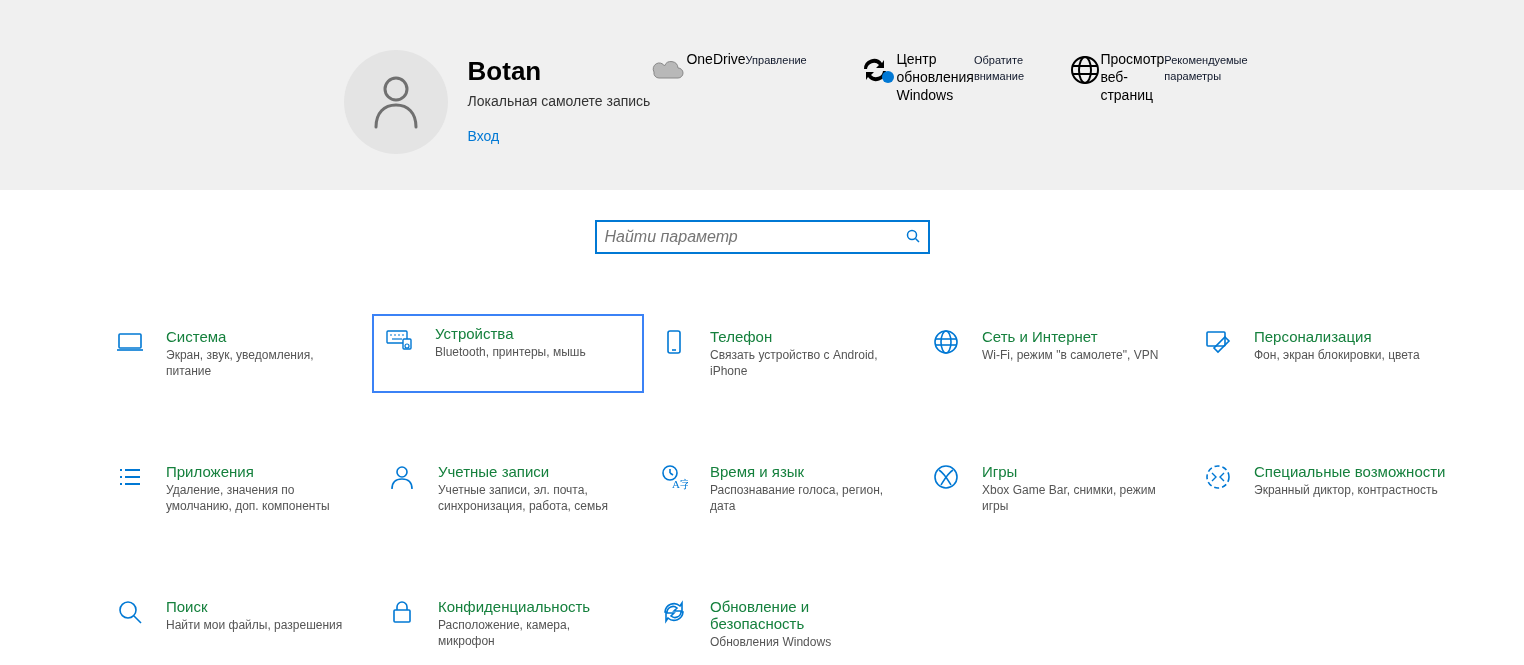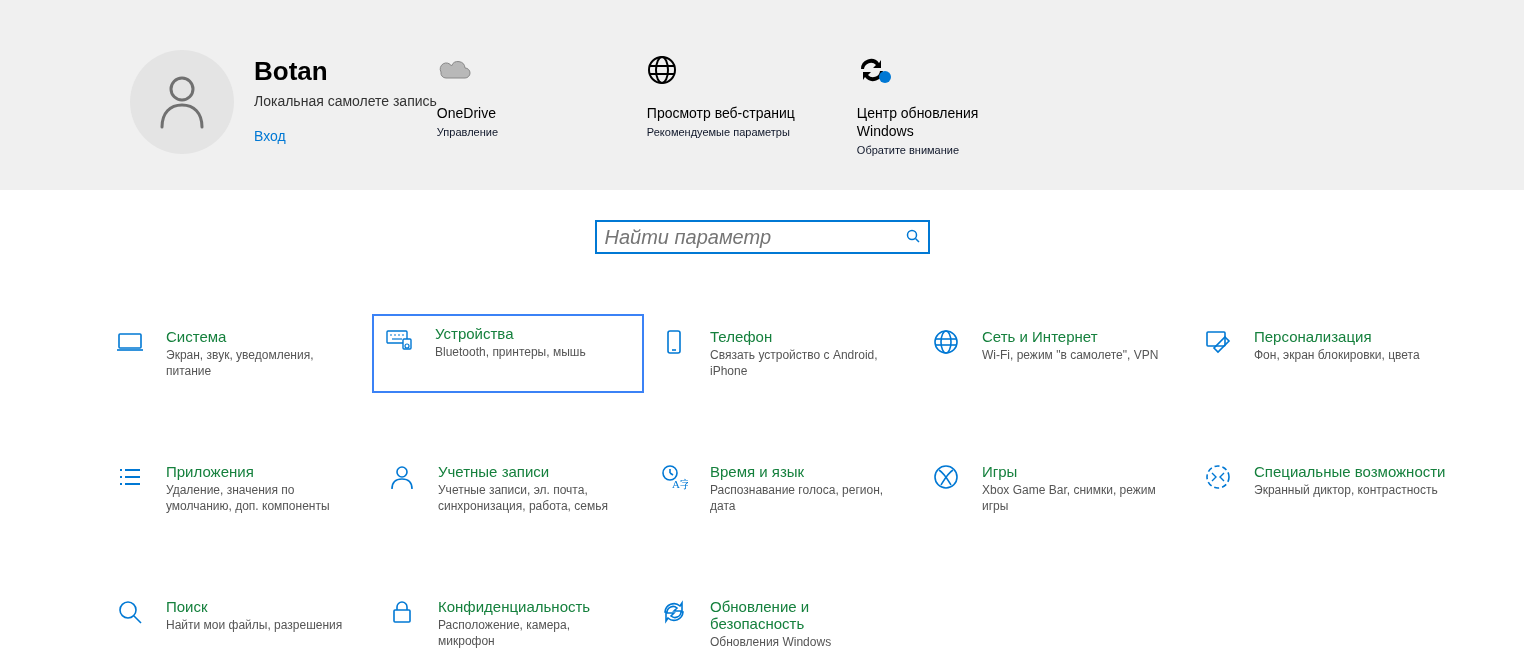--- a/index.html
+++ b/index.html
@@ -1,34 +1,34 @@
 <!DOCTYPE html>
 <html><head>
 <meta charset="utf-8">
 <style>
 * { box-sizing: border-box; margin: 0; padding: 0; }
 body { font-family: "Segoe UI", Tahoma, sans-serif; background: #ffffff; width: 1524px; height: 665px; overflow: hidden; color: #000; }
 
-.header { background: #f0f0f0; height: 190px; padding: 50px 90px 0 130px; display: flex; justify-content: flex-start; }
+.header { background: #f0f0f0; height: 190px; padding: 50px 90px 0 130px; display: flex; justify-content: center; }
 .user-block { display: flex; align-items: flex-start; }
 .avatar { width: 104px; height: 104px; border-radius: 50%; background: #e4e4e4; display: flex; align-items: center; justify-content: center; margin-right: 20px; }
 .user-info { padding-top: 6px; }
 .user-name { font-size: 26px; font-weight: 700; }
 .user-type { font-size: 14px; color: #333; margin-top: 6px; }
 .user-signin { font-size: 14px; color: #0078d4; margin-top: 19px; cursor: pointer; }
 
 .quick-tiles { display: flex; gap: 60px; padding-top: 0; }
-.qtile { display: flex; flex-direction: column; width: 150px; }
+.qtile { display: flex; flex-direction: row; width: 150px; }
 .qtile-icon { height: 40px; margin-bottom: 14px; display: flex; align-items: center; }
 .qtile-title { font-size: 14px; line-height: 18px; }
 .qtile-sub { font-size: 11px; color: #0f172a; line-height: 16px; margin-top: 2px; }
 
 .search-row { display: flex; justify-content: center; margin-top: 30px; }
 .search-box { width: 335px; height: 34px; border: 2px solid #0078d4; display: flex; align-items: center; padding: 0 8px; }
-.search-box input { flex: 1; border: none; outline: none; font-size: 20px; font-style: italic; color: #666; background: transparent; }
+.search-box input { flex: 1; border: none; outline: none; font-size: 16px; font-style: italic; color: #666; background: transparent; }
 .search-box .sicon { color: #0078d4; font-size: 13px; }
 
 .grid { display: grid; grid-template-columns: repeat(5, 272px); column-gap: 0; row-gap: 56px; padding: 60px 0 0 100px; }
 .tile { display: flex; align-items: flex-start; padding: 14px 10px 14px 10px; cursor: pointer; position: relative; }
 .tile.highlight { border: 2px solid #3b82f6; padding: 9px 5px 30px 5px; }
 .tile-icon { width: 40px; display: flex; justify-content: center; flex-shrink: 0; margin-right: 16px; margin-top: 0; }
 .tile-icon svg { width: 28px; height: 28px; }
 .tile-text { flex: 1; }
 .tile-title { font-size: 15px; font-weight: 400; color: #15803d; }
 .tile-sub { font-size: 12px; color: #555; line-height: 16px; margin-top: 2px; max-width: 190px; }
@@ -56,40 +56,40 @@
       <div class="qtile-icon">
           <svg width="36" height="24" viewBox="0 0 36 24">
             <path d="M28 10a7 7 0 00-13.5-2A6 6 0 004 14a5 5 0 005 6h19a5 5 0 000-10z" fill="#b8b8b8" stroke="#888" stroke-width="1"></path>
           </svg>
         </div>
       <div class="qtile-title">OneDrive</div>
       <div class="qtile-sub">Управление</div>
     </div>
     <div class="qtile">
       <div class="qtile-icon">
+          <svg width="36" height="30" viewBox="0 0 36 30">
+            <path d="M4 14a10 10 0 0118-6l2-3v8h-8l3-3a7 7 0 00-12 4zM26 16a10 10 0 01-18 6l-2 3v-8h8l-3 3a7 7 0 0012-4z" fill="#000"></path>
+            <circle cx="28" cy="22" r="6" fill="#0078d4"></circle>
+          </svg>
+        </div>
+      <div class="qtile-title">Центр обновления Windows</div>
+      <div class="qtile-sub">Обратите внимание</div>
+    </div>
+    <div class="qtile">
+      <div class="qtile-icon">
           <svg width="30" height="30" viewBox="0 0 30 30">
             <circle cx="15" cy="15" r="13" fill="none" stroke="#000" stroke-width="2"></circle>
             <ellipse cx="15" cy="15" rx="6" ry="13" fill="none" stroke="#000" stroke-width="2"></ellipse>
             <line x1="2" y1="11" x2="28" y2="11" stroke="#000" stroke-width="2"></line>
             <line x1="2" y1="19" x2="28" y2="19" stroke="#000" stroke-width="2"></line>
           </svg>
         </div>
       <div class="qtile-title">Просмотр веб-страниц</div>
       <div class="qtile-sub">Рекомендуемые параметры</div>
     </div>
-    <div class="qtile">
-      <div class="qtile-icon">
-          <svg width="36" height="30" viewBox="0 0 36 30">
-            <path d="M4 14a10 10 0 0118-6l2-3v8h-8l3-3a7 7 0 00-12 4zM26 16a10 10 0 01-18 6l-2 3v-8h8l-3 3a7 7 0 0012-4z" fill="#000"></path>
-            <circle cx="28" cy="22" r="6" fill="#0078d4"></circle>
-          </svg>
-        </div>
-      <div class="qtile-title">Центр обновления Windows</div>
-      <div class="qtile-sub">Обратите внимание</div>
-    </div>
   </div>
 </div>
 
 <div class="search-row">
   <div class="search-box">
     <input type="text" placeholder="Найти параметр" style="">
     <span class="sicon">
       <svg width="14" height="14" viewBox="0 0 14 14">
           <circle cx="6" cy="6" r="4.5" fill="none" stroke="#0078d4" stroke-width="1.5"></circle>
           <line x1="9.5" y1="9.5" x2="13" y2="13" stroke="#0078d4" stroke-width="1.5"></line>

